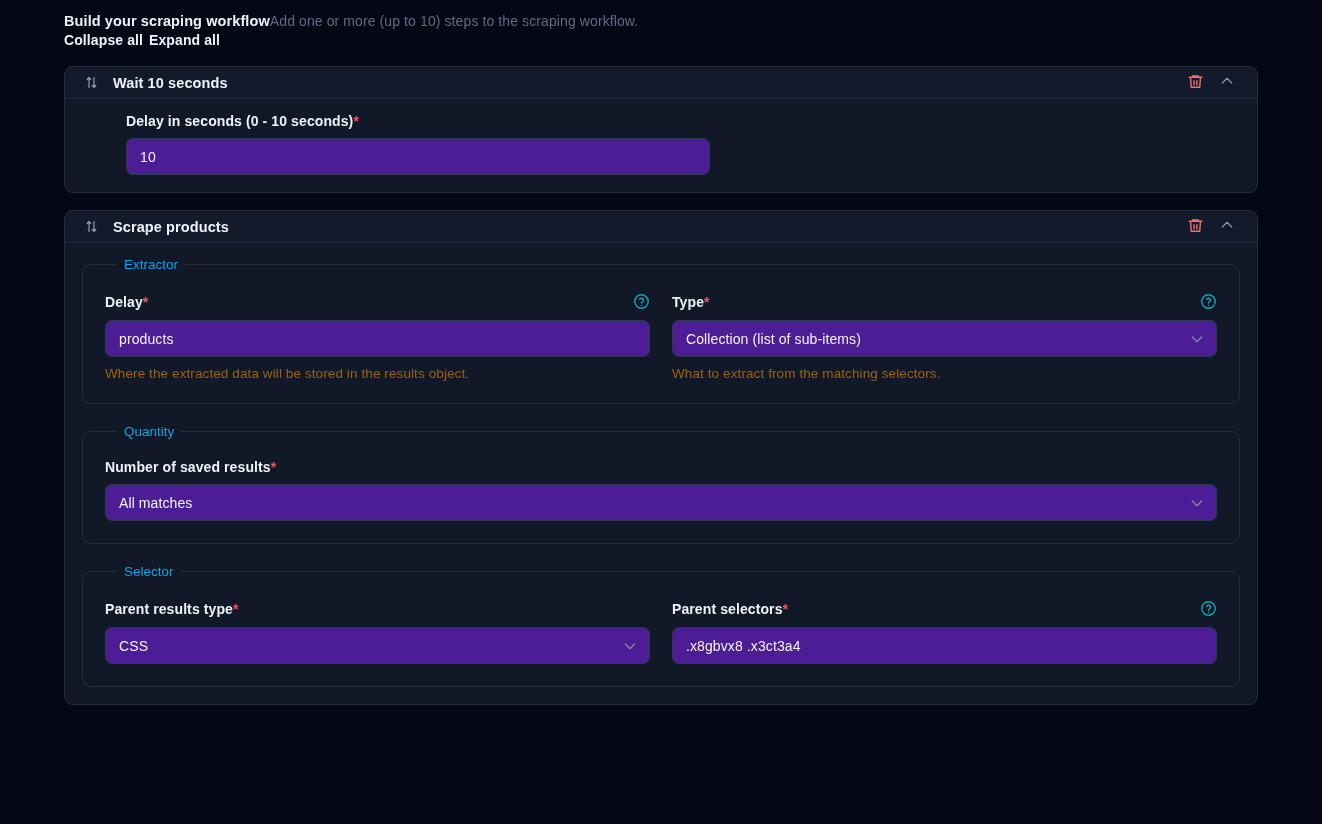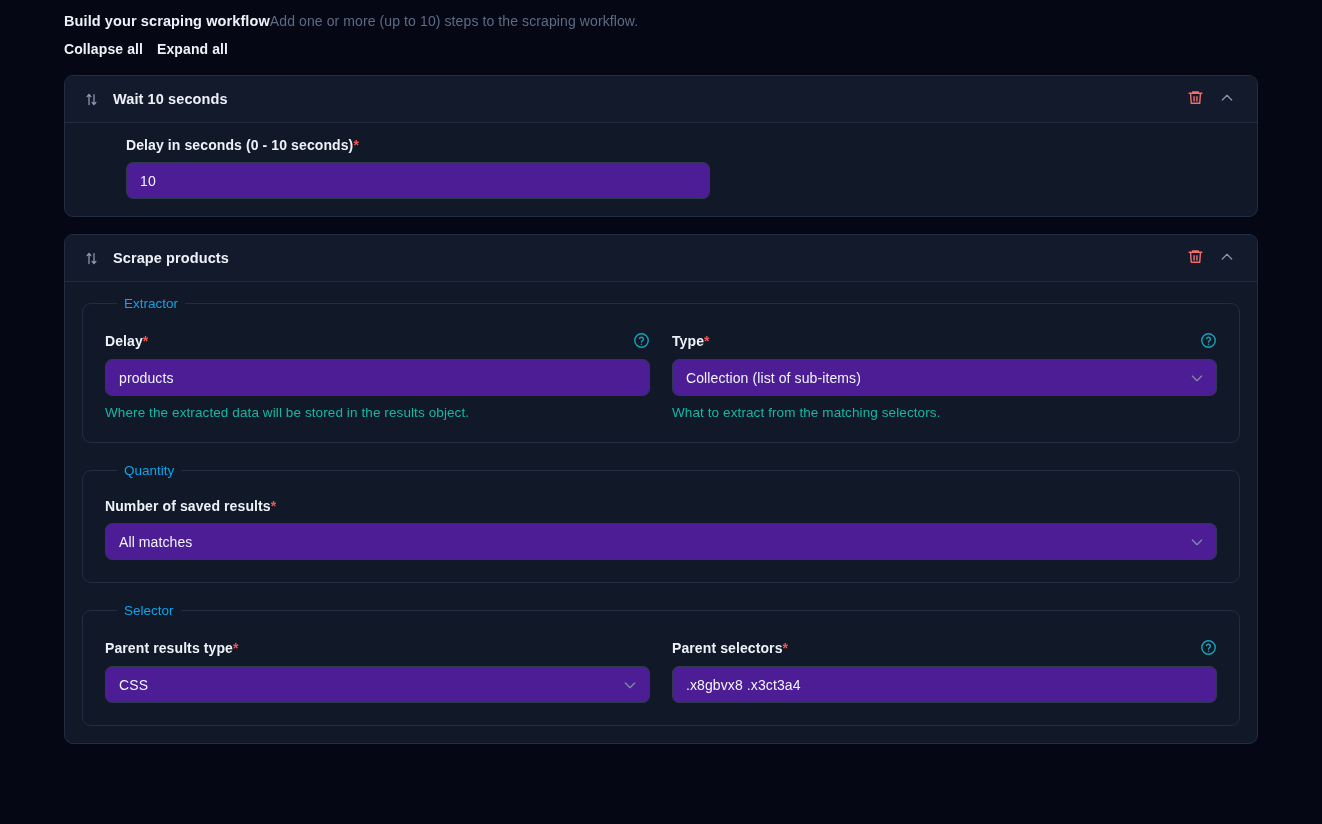--- a/index.html
+++ b/index.html
@@ -34,23 +34,23 @@
   }
   .page-subtitle {
     font-size: 14px;
     color: #5d6b85;
     letter-spacing: .1px;
     padding-right: 1px;
   }
 
   .link-row {
     display: flex;
-    gap: 14px;
+    gap: 6px;
     padding-left: 24px;
-    margin-top: 12px;
+    margin-top: 3px;
   }
   .link-row a {
     font-size: 14px;
     font-weight: bold;
     color: #eef2f8;
     text-decoration: none;
     cursor: pointer;
     letter-spacing: .1px;
   }
 
@@ -59,21 +59,21 @@
 
   .card {
     background: #111827;
     border: 1px solid #232d42;
     border-radius: 9px;
     margin-bottom: 17px;
     overflow: hidden;
   }
 
   .card-head {
-    height: 47px;
+    height: 32px;
     display: flex;
     align-items: center;
     padding: 0 17px 0 16px;
     border-bottom: 1px solid #222c40;
     background: #121a2b;
   }
   .drag-icon {
     width: 20px; height: 20px;
     display: flex; align-items: center; justify-content: center;
     color: #8e9bb3;
@@ -168,21 +168,21 @@
     right: 12px;
     top: 0; bottom: 0;
     display: flex; align-items: center;
     color: #7e8ba3;
     pointer-events: none;
   }
 
   .hint {
     margin-top: 9px;
     font-size: 13.5px;
-    color: #14b8a6;
+    color: #a16207;
     letter-spacing: .1px;
   }
 
   .plain-label {
     font-size: 14px;
     font-weight: bold;
     color: #eef2f8;
     margin-bottom: 9px;
     letter-spacing: .1px;
   }

